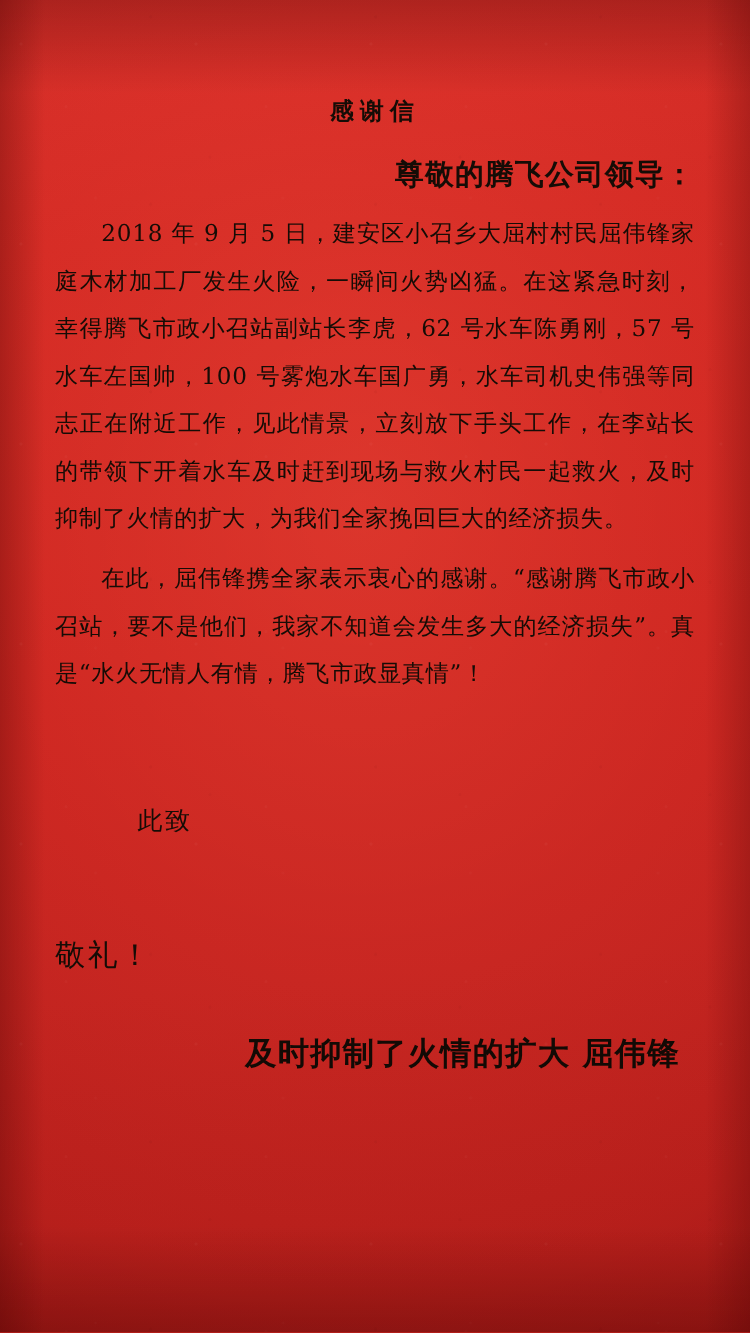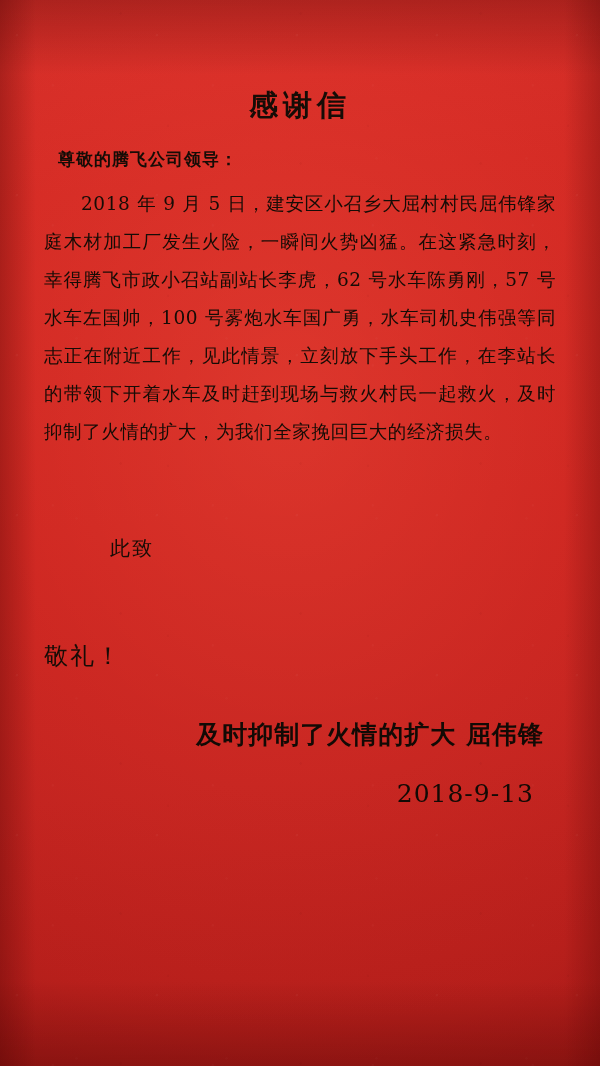--- a/index.html
+++ b/index.html
@@ -52,38 +52,39 @@
   }
 
   .content {
     position: relative;
     z-index: 2;
     padding: 0 44px;
     color: #1a1008;
   }
 
   .doc-title {
-    margin: 10px;
+    margin: 0;
     padding-top: 76px;
     text-align: center;
     font-family: "DejaVu Serif", "Liberation Serif", serif;
-    font-size: 29px;
+    font-size: 19px;
     font-weight: 700;
     letter-spacing: 5px;
     color: #150c06;
   }
 
   .salutation {
     margin-top: 22px;
     padding-left: 14px;
     font-family: "DejaVu Serif", "Liberation Serif", serif;
-    font-size: 17px;
+    font-size: 23px;
     font-weight: 700;
     letter-spacing: 1px;
     color: #150c06;
+    text-align: right;
   }
 
   .body-para {
     margin: 14px 0 0 0;
     font-family: "DejaVu Serif", "Liberation Serif", serif;
     font-size: 18.5px;
     line-height: 38px;
     text-indent: 37px;
     text-align: justify;
     text-justify: inter-character;
@@ -138,23 +139,23 @@
 
 <div class="sheet">
   <div class="content">
 
     <h1 class="doc-title">感谢信</h1>
 
     <div class="salutation">尊敬的腾飞公司领导：</div>
 
     <p class="body-para first">2018 年 9 月 5 日，建安区小召乡大屈村村民屈伟锋家庭木材加工厂发生火险，一瞬间火势凶猛。在这紧急时刻，幸得腾飞市政小召站副站长李虎，62 号水车陈勇刚，57 号水车左国帅，100 号雾炮水车国广勇，水车司机史伟强等同志正在附近工作，见此情景，立刻放下手头工作，在李站长的带领下开着水车及时赶到现场与救火村民一起救火，及时抑制了火情的扩大，为我们全家挽回巨大的经济损失。</p>
 
+    <p class="body-para second">在此，屈伟锋携全家表示衷心的感谢。“感谢腾飞市政小召站，要不是他们，我家不知道会发生多大的经济损失”。真是“水火无情人有情，腾飞市政显真情”！</p>
 
     <div class="closing-zhizhi">此致</div>
 
     <div class="closing-jingli">敬礼！</div>
 
     <div class="signature">及时抑制了火情的扩大  屈伟锋</div>
 
-    <div class="sign-date">2018-9-13</div>
 
   </div>
 </div>
 
 </body></html>

